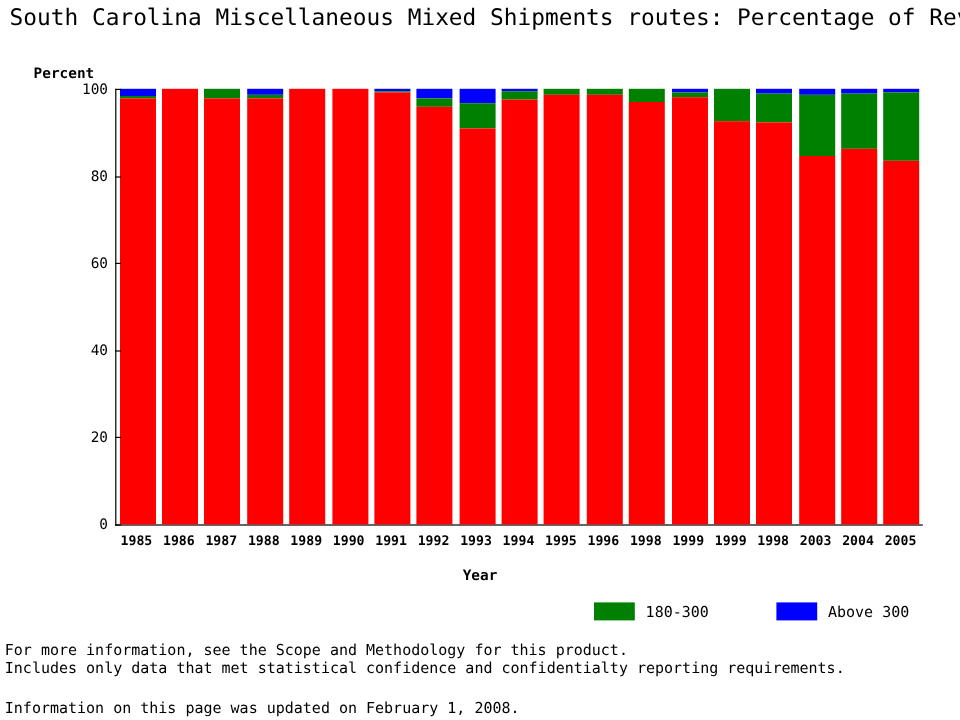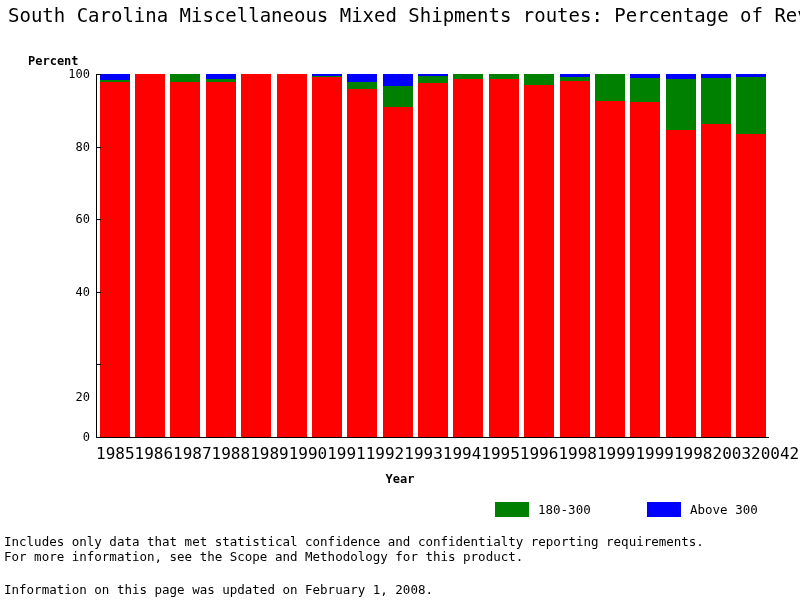--- a/index.html
+++ b/index.html
@@ -97,22 +97,22 @@
     position: absolute;
     left: 96px;
     top: 444px;
     width: 672px;
     height: 20px;
     display: flex;
   }
   .xtick-label {
     flex: 1 1 0;
     text-align: center;
-    font-size: 16px;
-    font-weight: normal;
+    font-size: 11px;
+    font-weight: bold;
   }
   #xlabel {
     position: absolute;
     left: 0;
     top: 472px;
     width: 800px;
     text-align: center;
     font-size: 12px;
     font-weight: bold;
   }
@@ -164,21 +164,21 @@
 </style>
 </head>
 <body>
 
 <div id="chart-title">South Carolina Miscellaneous Mixed Shipments routes: Percentage of Revenue</div>
 
 <div id="ylabel">Percent</div>
 
 <div id="ytick-wrap">
     <div class="ytick-label" style="top: 363px;">0</div>
-    <div class="ytick-label" style="top: 290.4px; margin-top: 33px;">20</div>
+    <div class="ytick-label" style="top: 290.4px;">20</div>
     <div class="ytick-label" style="top: 217.8px;">40</div>
     <div class="ytick-label" style="top: 145.2px;">60</div>
     <div class="ytick-label" style="top: 72.6px;">80</div>
     <div class="ytick-label" style="top: 0px;">100</div>
   </div>
 
 <div id="plot-area">
   <div id="bars">
       <div class="bar-col">
         <div class="bar-stack">
@@ -334,22 +334,22 @@
       <span class="legend-swatch" style="background: rgb(0, 128, 0);"></span>
       <span class="legend-label">180-300</span>
     </div>
     <div class="legend-item" style="left: 647px;">
       <span class="legend-swatch" style="background: rgb(0, 0, 255);"></span>
       <span class="legend-label">Above 300</span>
     </div>
   </div>
 
 <div id="footnote">
+    <div>For more information, see the Scope and Methodology for this product.</div>
     <div>Includes only data that met statistical confidence and confidentialty reporting requirements.</div>
-    <div>For more information, see the Scope and Methodology for this product.</div>
   </div>
 <div id="updated">Information on this page was updated on February 1, 2008.</div>
 
 <div class="ytick-mark" style="top: 437px;"></div>
 <div class="ytick-mark" style="top: 364.4px;"></div>
 <div class="ytick-mark" style="top: 291.8px;"></div>
 <div class="ytick-mark" style="top: 219.2px;"></div>
 <div class="ytick-mark" style="top: 146.6px;"></div>
 <div class="ytick-mark" style="top: 74px;"></div>
 

